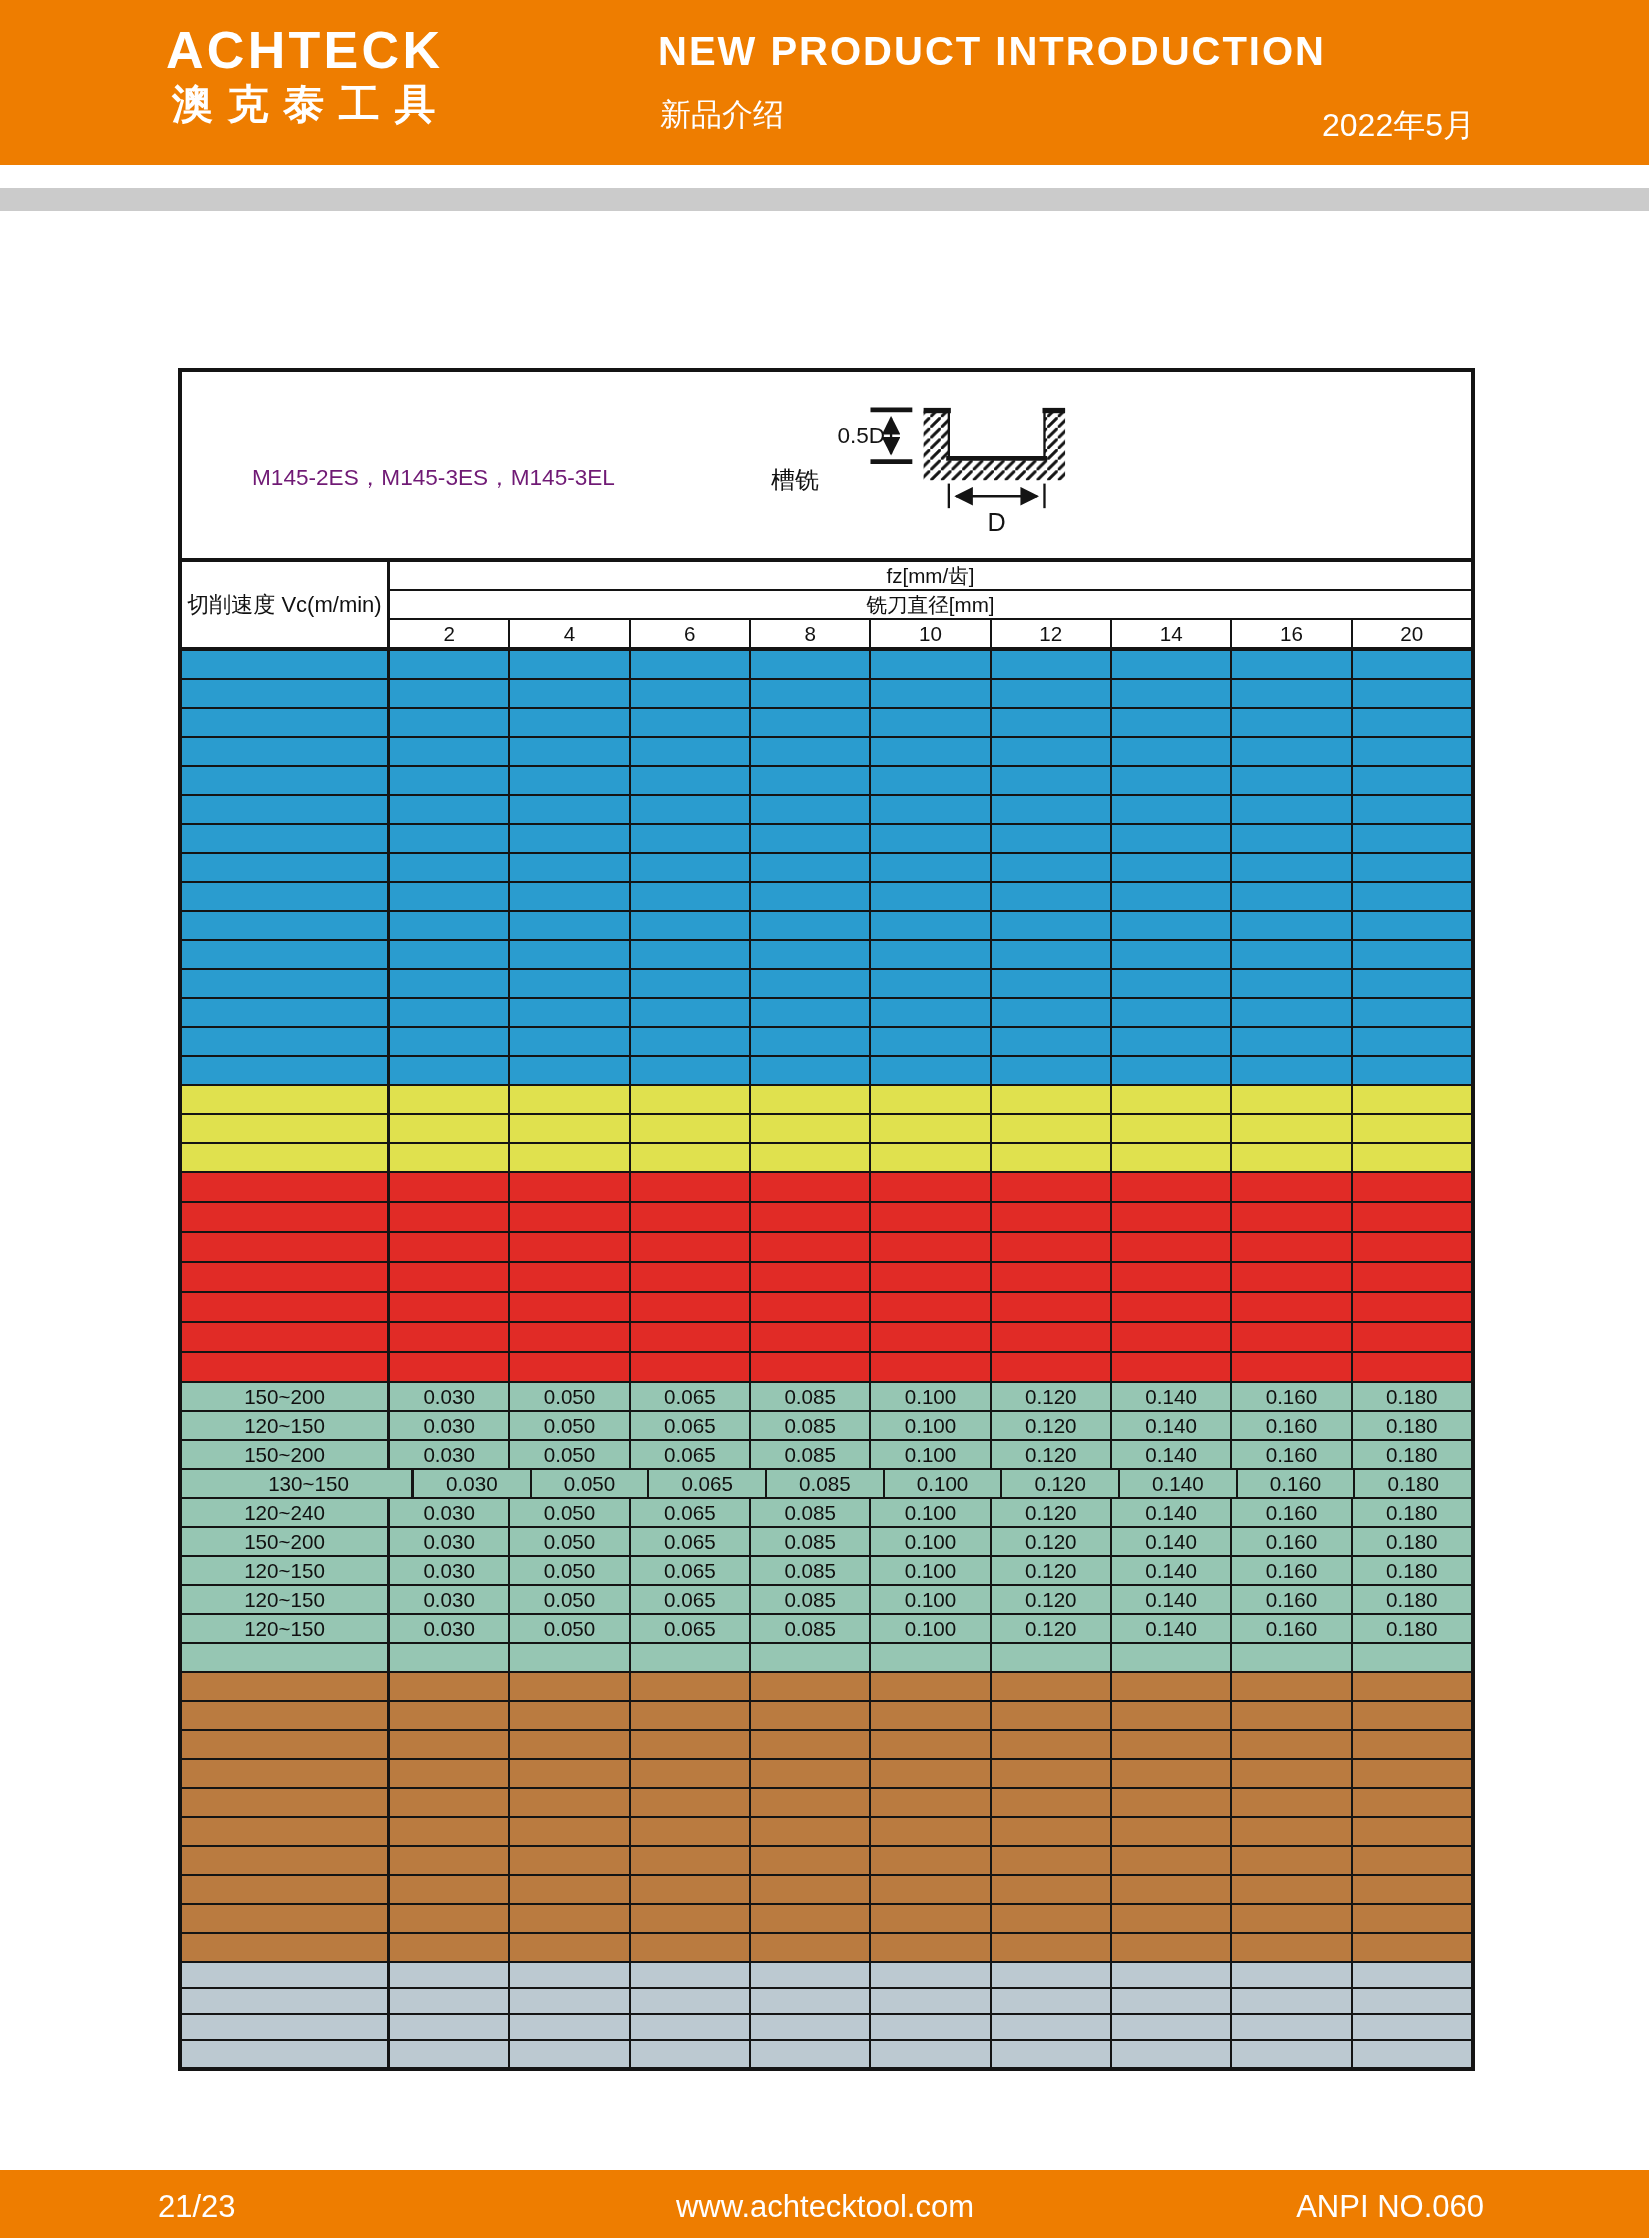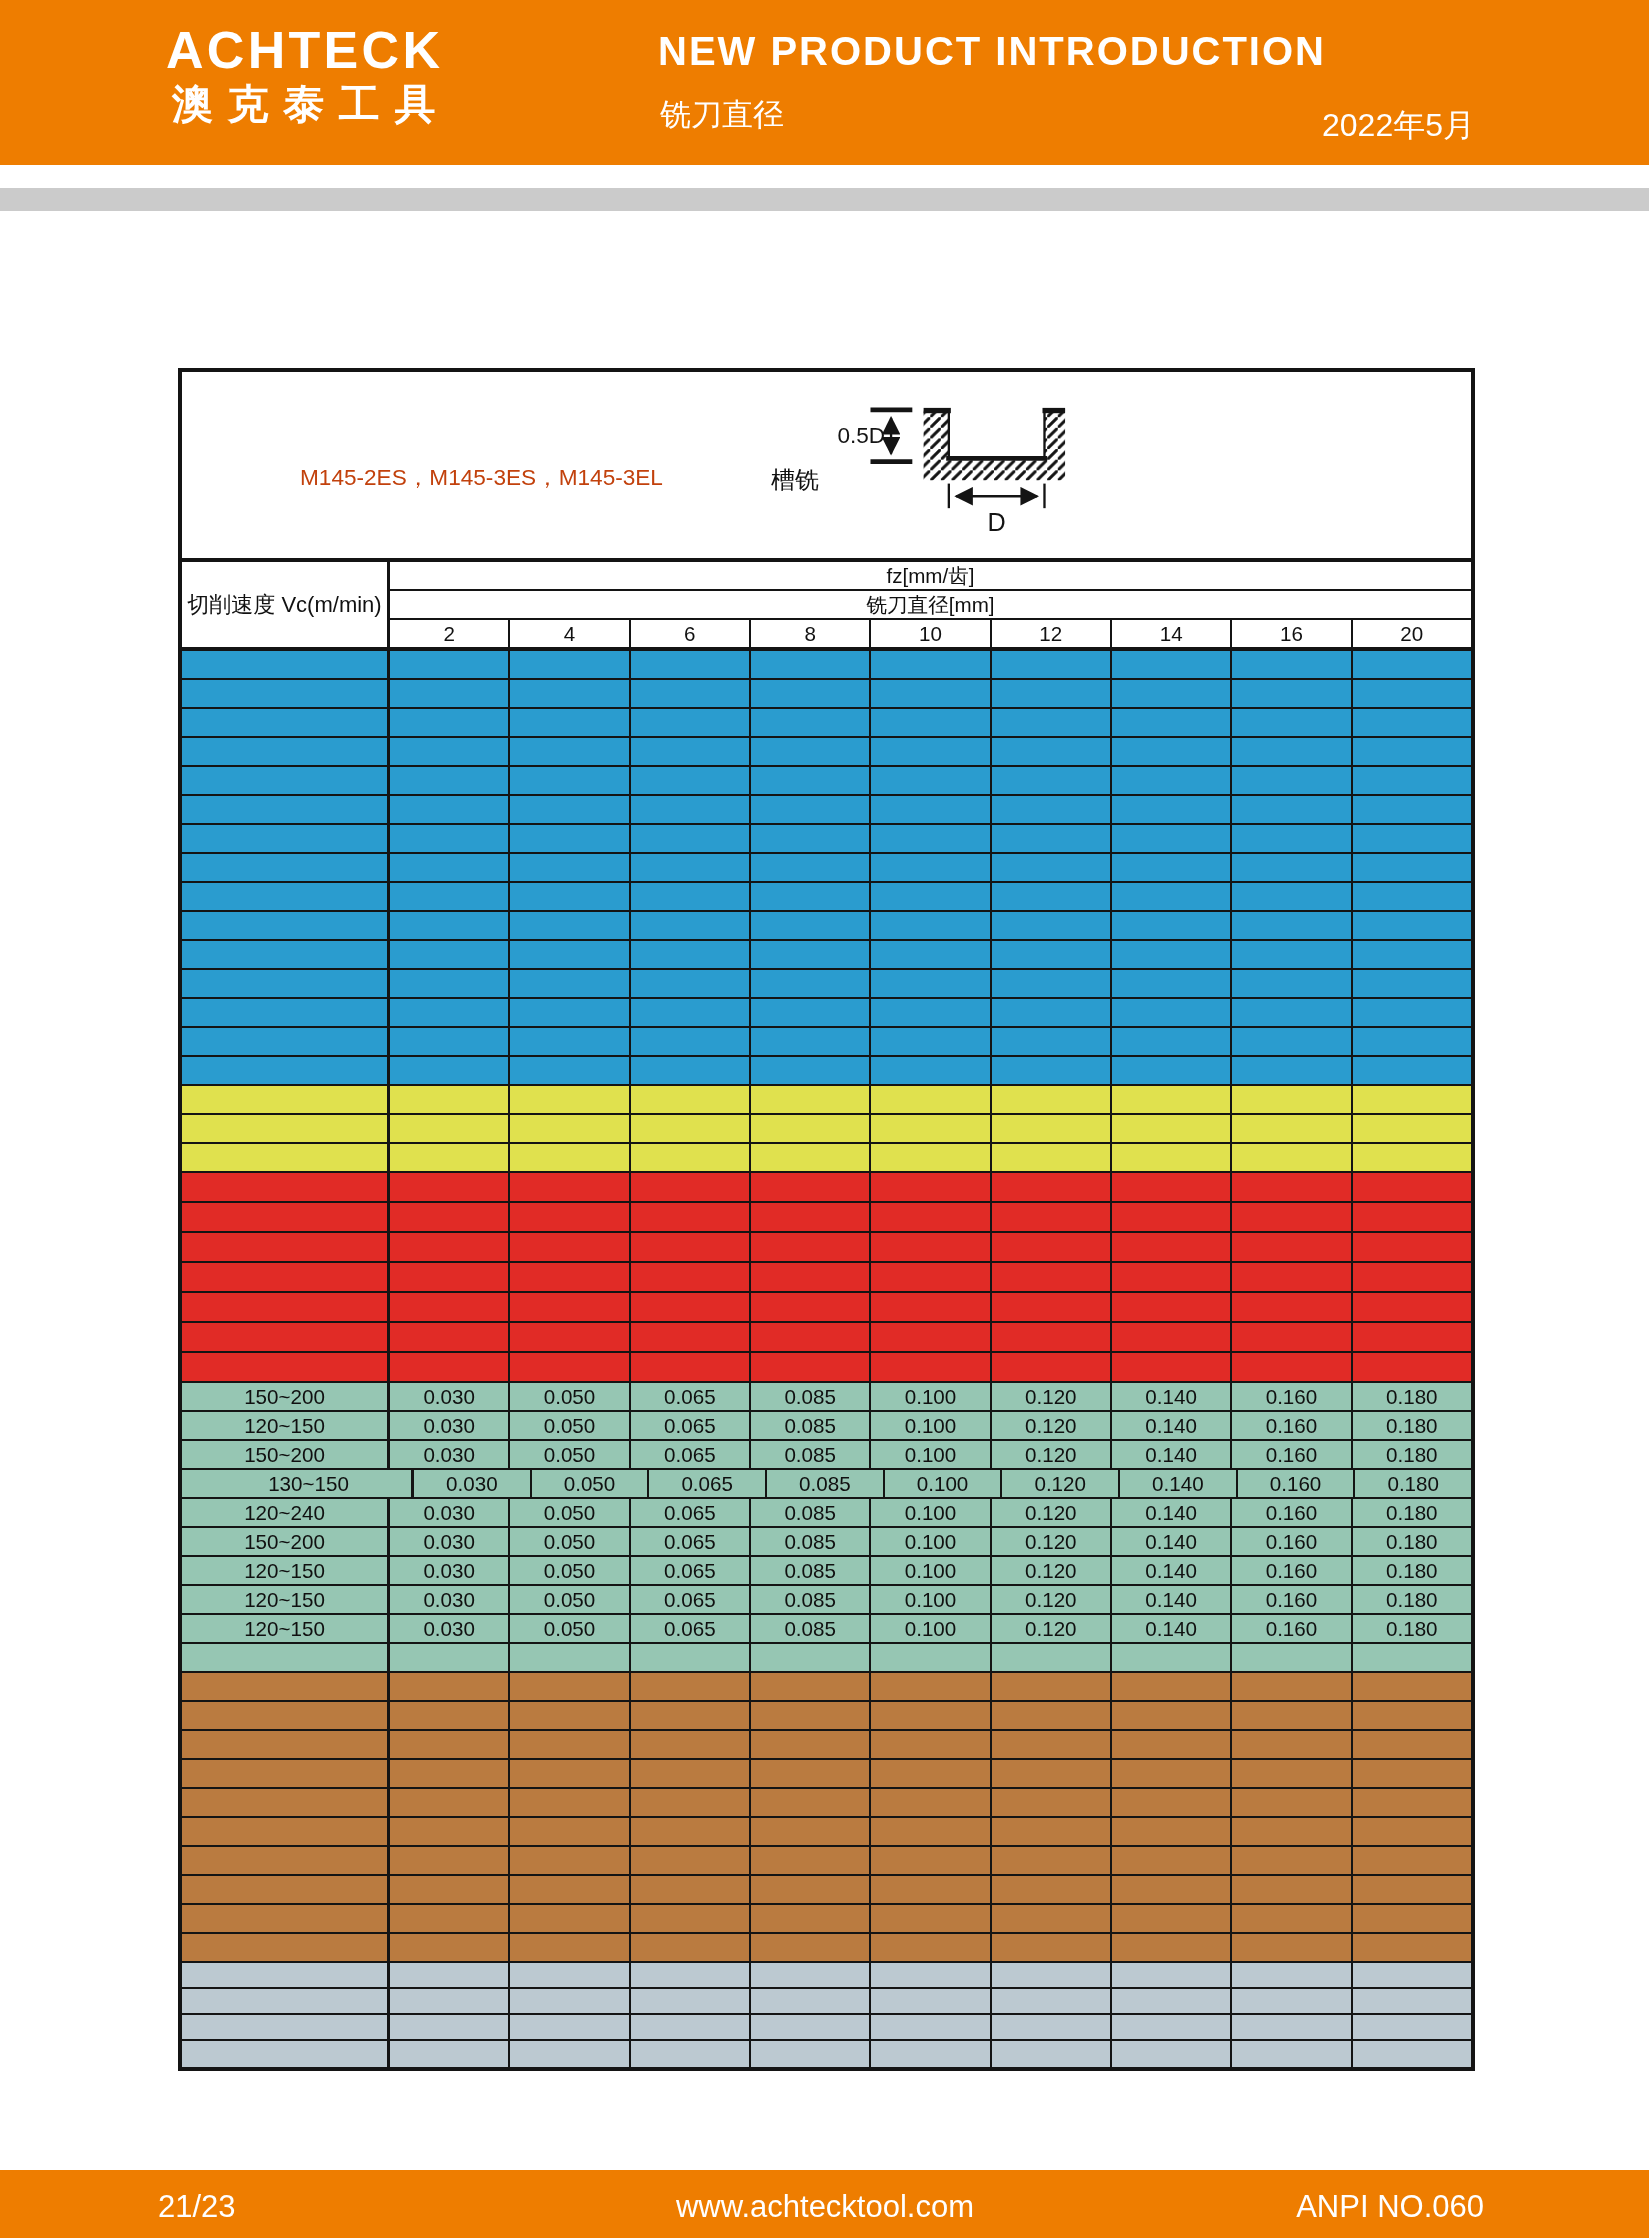--- a/index.html
+++ b/index.html
@@ -14,21 +14,21 @@
   .title-zh{position:absolute;left:660px;top:94px;font-size:31px;}
   .date{position:absolute;left:1322px;top:104px;font-size:32px;}
 
   .strip{position:absolute;left:0;top:188px;width:1650px;height:23px;}
 
   
   .sheet{position:absolute;left:178px;top:368px;width:1297px;border:4px solid #141414;
          background:#ffffff;box-sizing:border-box;}
 
   .panel{position:relative;height:186px;border-bottom:4px solid #141414;}
-  .models{position:absolute;left:70px;top:90px;font-size:22.6px;color:#c2410c;white-space:nowrap;margin-left:48px;}
+  .models{position:absolute;left:70px;top:90px;font-size:22.6px;color:#701a75;white-space:nowrap;}
   .op{position:absolute;left:589px;top:92px;font-size:24px;color:#111;}
   .slot-diagram{position:absolute;left:642px;top:13.3px;width:259px;height:160px;}
   .slot-diagram text{font-family:"Liberation Sans", sans-serif;fill:#141414;}
 
   .thead{display:flex;border-bottom:4px solid #141414;height:85px;}
   .vc-head{flex:0 0 208px;box-sizing:border-box;border-right:3.3px solid #141414;
            display:flex;align-items:center;justify-content:center;font-size:22px;color:#111;}
   .right-head{flex:1;display:flex;flex-direction:column;}
   .fz-row{height:29px;box-sizing:border-box;border-bottom:2px solid #141414;
           display:flex;align-items:center;justify-content:center;font-size:20.6px;color:#111;}
@@ -56,21 +56,21 @@
 </style>
 </head>
 <body>
 
 <div class="page">
 
   <header class="banner" style="background: rgb(238, 125, 0);">
     <div class="logo-en">ACHTECK</div>
     <div class="logo-zh">澳克泰工具</div>
     <div class="title-en">NEW PRODUCT INTRODUCTION</div>
-    <div class="title-zh">铣刀直径</div>
+    <div class="title-zh">新品介绍</div>
     <div class="date">2022年5月</div>
   </header>
 
   <div class="strip" style="background: rgb(203, 203, 203);"></div>
 
   <section class="sheet">
 
     <div class="panel">
       <div class="models">M145-2ES，M145-3ES，M145-3EL</div>
       <div class="op">槽铣</div>

